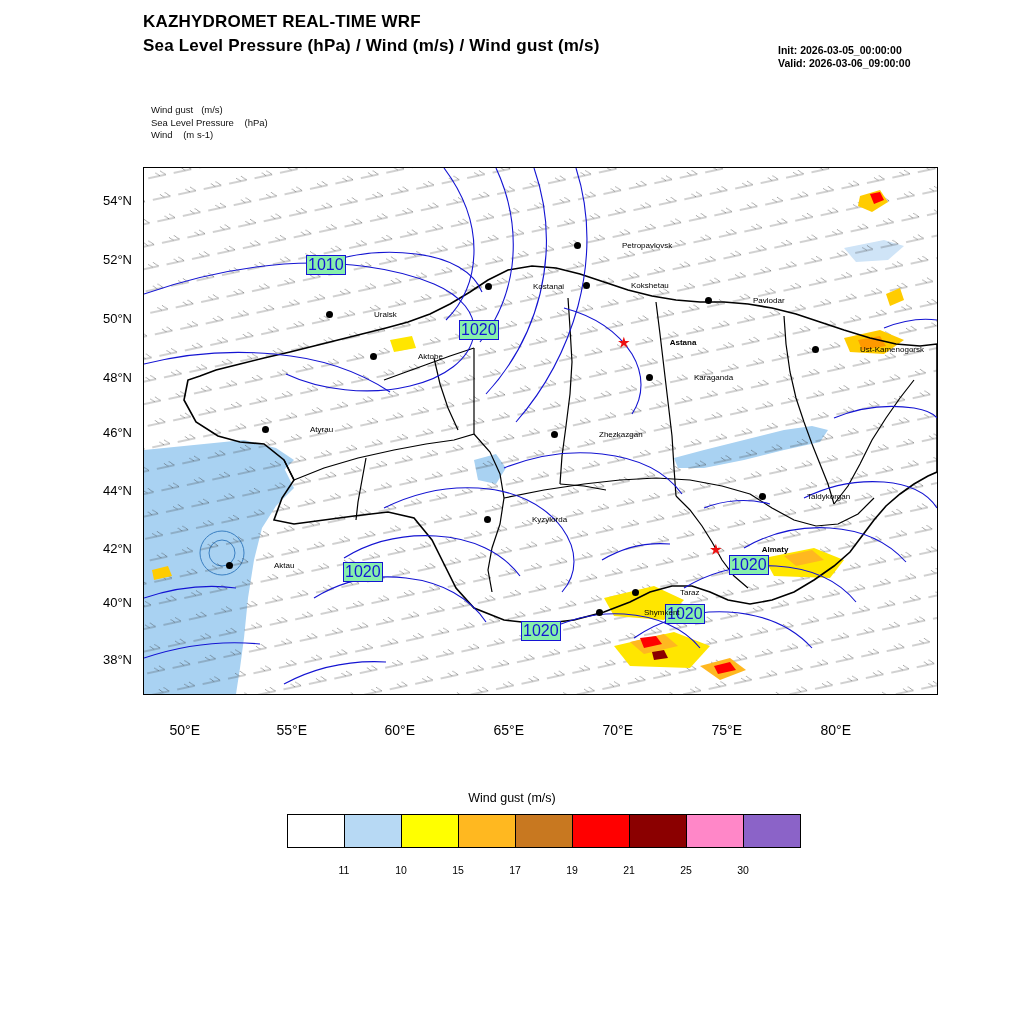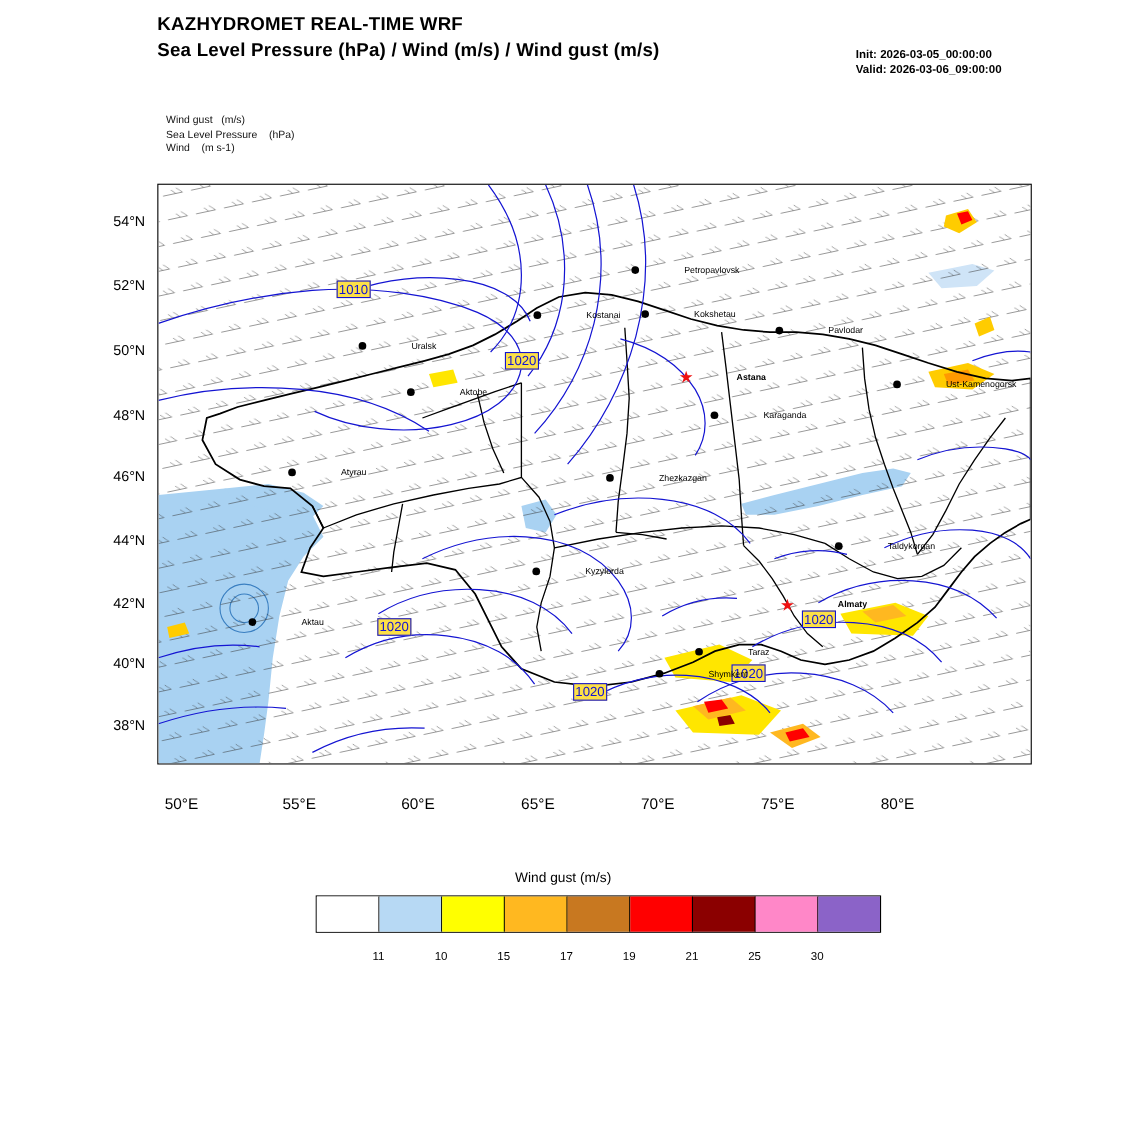--- a/index.html
+++ b/index.html
@@ -28,37 +28,37 @@
     border:1px solid #000;background:#ffffff;overflow:hidden;
   }
   .map-inner{position:absolute;inset:0;}
   svg.map-svg{position:absolute;left:0;top:0;width:793px;height:526px;}
 
   
   .ylab{
     position:absolute;font-size:13px;text-align:right;width:70px;
   }
   .xlab{
-    position:absolute;font-size:14px;text-align:center;width:70px;top:722px;
+    position:absolute;font-size:14px;text-align:right;width:70px;top:722px;
   }
 
   
   .city{position:absolute;font-size:8px;color:#000;white-space:nowrap;}
   .city .dot{
     display:inline-block;width:7px;height:7px;border-radius:50%;background:#000;
     vertical-align:middle;margin-right:1px;
   }
   .city .nm{vertical-align:middle;padding-left:40px;}
   .capital{font-weight:bold;}
   .star{color:#e11;font-size:13px;vertical-align:middle;line-height:7px;}
 
   
   .iso{
-    position:absolute;font-size:12px;color:#1414d2;font-weight:normal;
-    background:#fde047;padding:0 1px;border:1px solid #1414d2;
+    position:absolute;font-size:16px;color:#1414d2;font-weight:normal;
+    background:#86efac;padding:0 1px;border:1px solid #1414d2;
   }
 
   
   .cbar-title{
     position:absolute;left:0;top:791px;width:1024px;text-align:center;font-size:12.5px;
   }
   .cbar{
     position:absolute;left:287px;top:814px;height:32px;display:flex;border:1px solid #000;
   }
   .cbar .sw{width:56px;height:32px;border-right:1px solid #000;}

